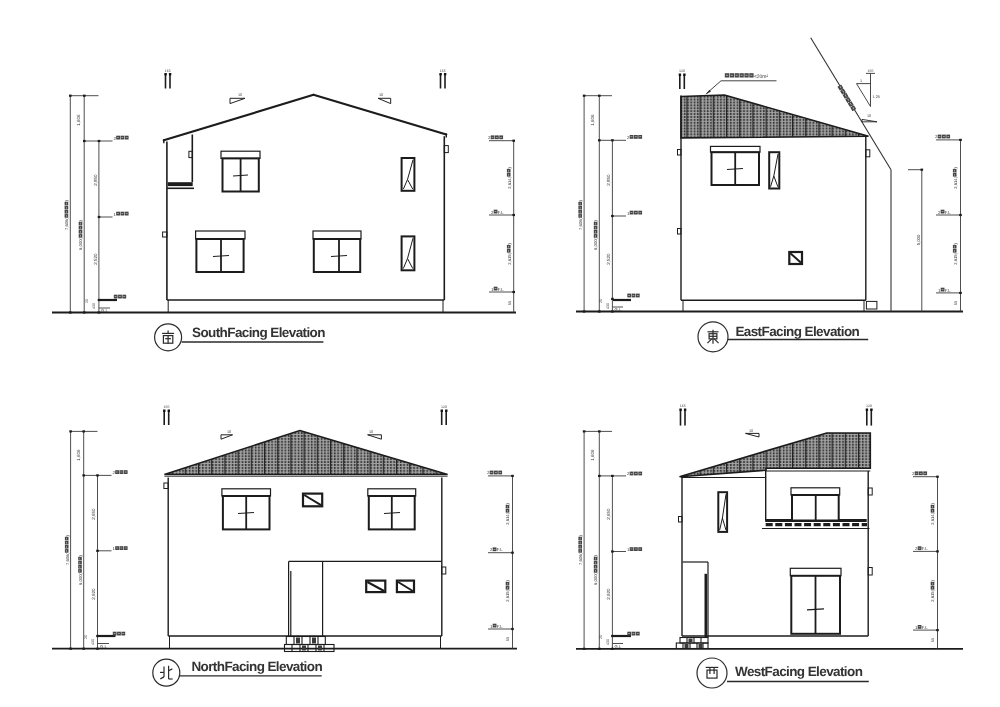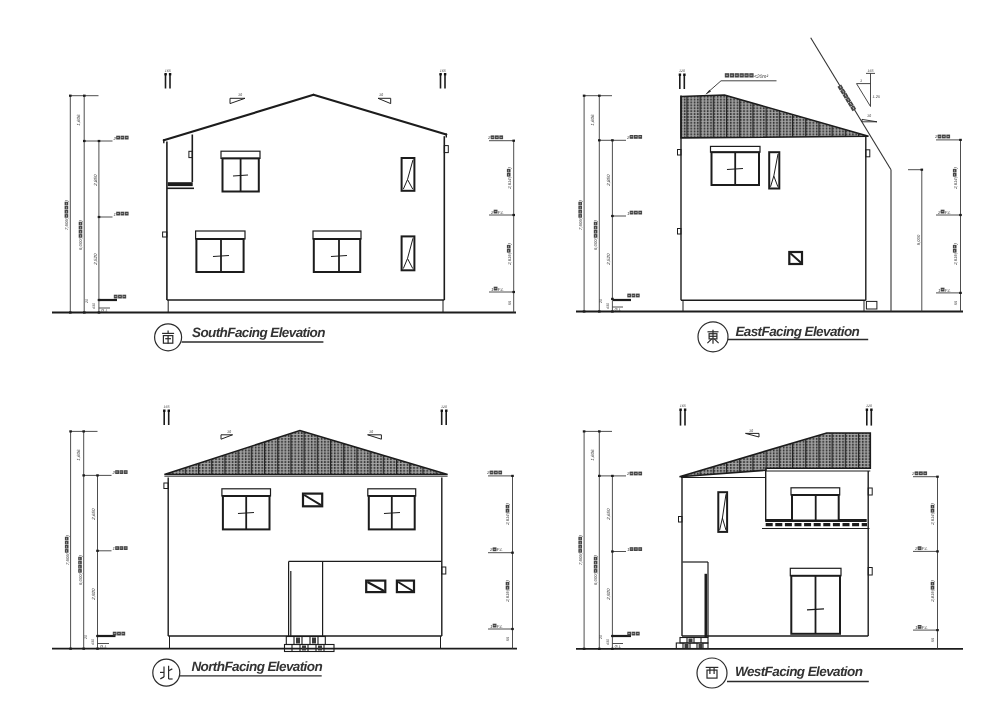--- a/index.html
+++ b/index.html
@@ -1,16 +1,16 @@
 <!DOCTYPE html>
 <html><head>
 <meta charset="utf-8">
 <style>
 html,body{margin:0;padding:0;background:#ffffff;}
-#sheet{width:1000px;height:707px;position:relative;font-family:"Liberation Sans", sans-serif;font-style:italic;}
+#sheet{width:1000px;height:707px;position:relative;font-family:"Liberation Sans", sans-serif;}
 svg{display:block;}
 text{font-family:"Liberation Sans", sans-serif;fill:#333;}
 .t{fill:#444;}
 </style>
 </head>
 <body>
 <div id="sheet">
 <svg width="1000" height="707" viewBox="0 0 1000 707" text-rendering="geometricPrecision">
 <defs>
 <pattern id="rooftile" width="3.3" height="2.9" patternUnits="userSpaceOnUse">

